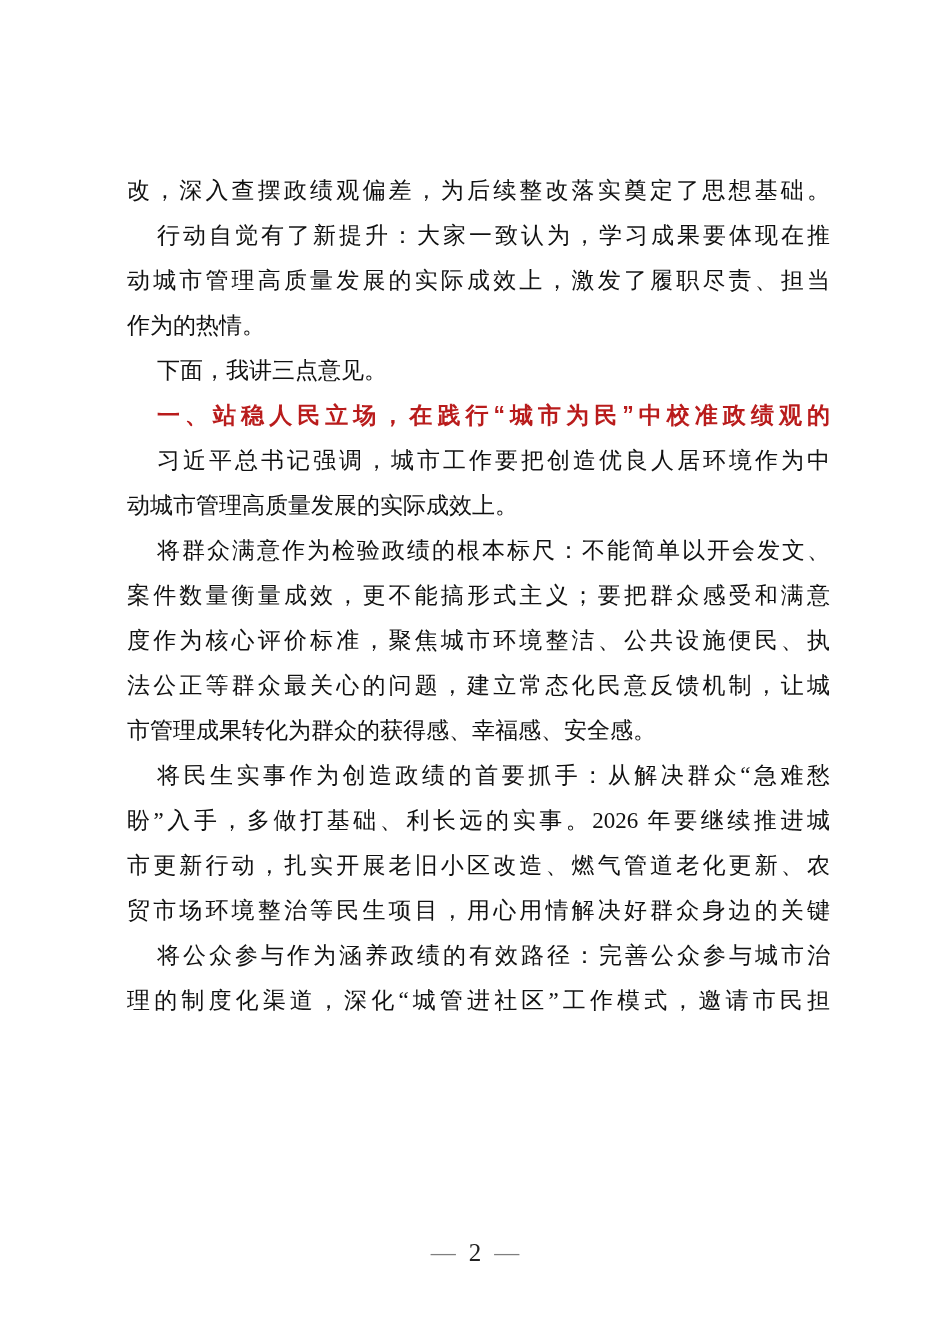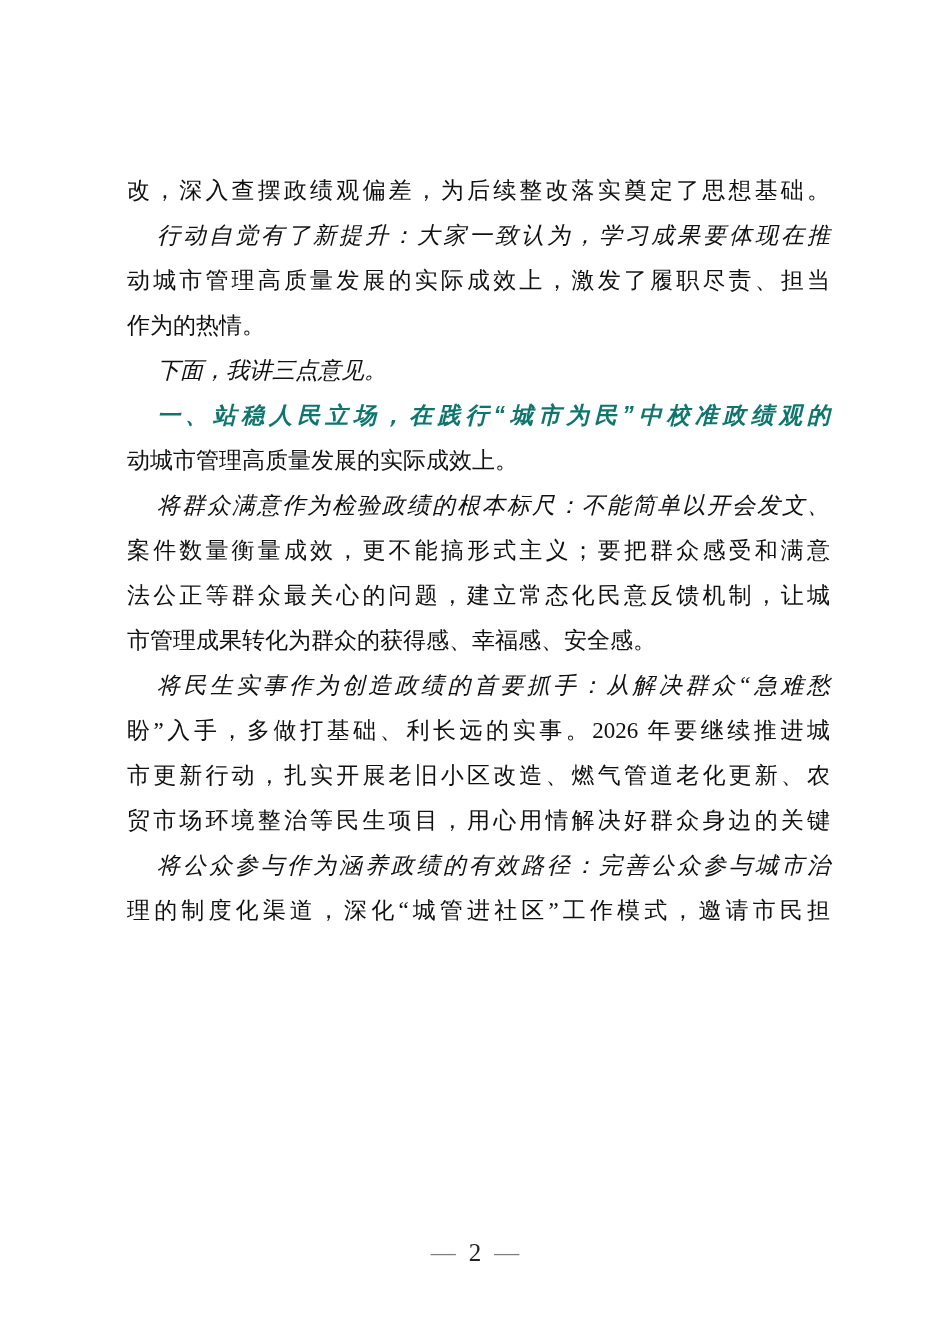--- a/index.html
+++ b/index.html
@@ -25,25 +25,25 @@
     text-align: justify;
     text-align-last: justify;
     text-justify: inter-character;
     white-space: nowrap;
     letter-spacing: 0;
   }
   .line.endp {
     text-align: center;
     text-align-last: left;
   }
-  .line.indent { padding-left: 30px; font-style: italic; }
+  .line.indent { padding-left: 30px; }
   .line.heading {
     font-family: "Liberation Sans", "DejaVu Sans", sans-serif;
     font-weight: 700;
-    color: #0f766e;
+    color: #b91c1c;
   }
   .footer {
     position: absolute;
     left: 0;
     top: 1238px;
     width: 100%;
     text-align: center;
     font-size: 25px;
     line-height: 30px;
     color: #222222;
@@ -61,23 +61,25 @@
 <body>
 
 <div class="page">
   <div class="doc-body">
     <div class="line">改，深入查摆政绩观偏差，为后续整改落实奠定了思想基础。</div>
     <div class="line indent">行动自觉有了新提升：大家一致认为，学习成果要体现在推</div>
     <div class="line">动城市管理高质量发展的实际成效上，激发了履职尽责、担当</div>
     <div class="line endp">作为的热情。</div>
     <div class="line indent endp">下面，我讲三点意见。</div>
     <div class="line heading indent">一、站稳人民立场，在践行“城市为民”中校准政绩观的</div>
+    <div class="line indent">习近平总书记强调，城市工作要把创造优良人居环境作为中</div>
     <div class="line endp">动城市管理高质量发展的实际成效上。</div>
     <div class="line indent">将群众满意作为检验政绩的根本标尺：不能简单以开会发文、</div>
     <div class="line">案件数量衡量成效，更不能搞形式主义；要把群众感受和满意</div>
+    <div class="line">度作为核心评价标准，聚焦城市环境整洁、公共设施便民、执</div>
     <div class="line">法公正等群众最关心的问题，建立常态化民意反馈机制，让城</div>
     <div class="line endp">市管理成果转化为群众的获得感、幸福感、安全感。</div>
     <div class="line indent">将民生实事作为创造政绩的首要抓手：从解决群众“急难愁</div>
     <div class="line">盼”入手，多做打基础、利长远的实事。2026 年要继续推进城</div>
     <div class="line">市更新行动，扎实开展老旧小区改造、燃气管道老化更新、农</div>
     <div class="line">贸市场环境整治等民生项目，用心用情解决好群众身边的关键</div>
     <div class="line indent">将公众参与作为涵养政绩的有效路径：完善公众参与城市治</div>
     <div class="line">理的制度化渠道，深化“城管进社区”工作模式，邀请市民担</div>
   </div>
 

